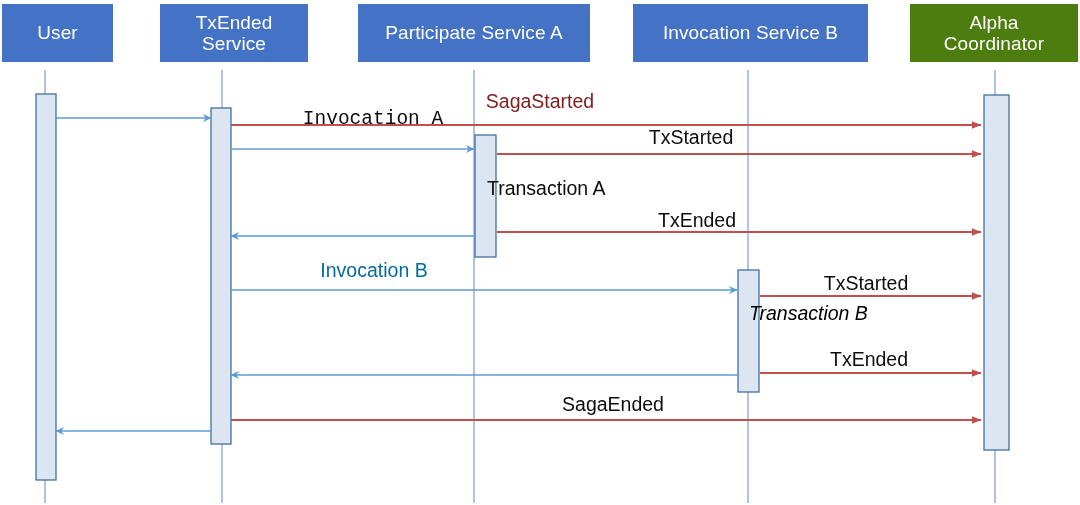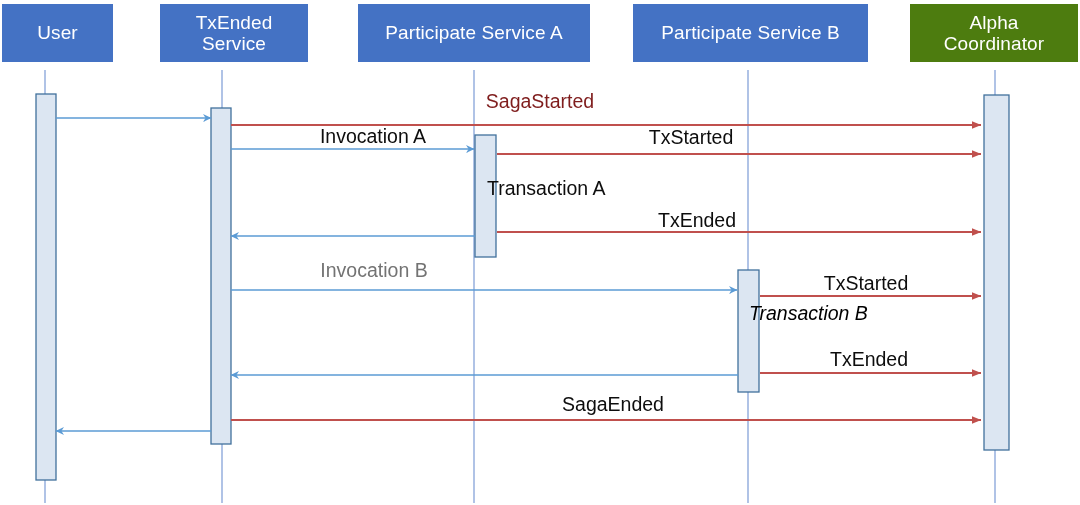--- a/index.html
+++ b/index.html
@@ -100,36 +100,36 @@
       <div class="actor-box" style="left: 2px; top: 4px; width: 111px; height: 58px; background: rgb(68, 114, 196); color: rgb(255, 255, 255);">
         <span>User</span>
       </div>
       <div class="actor-box" style="left: 160px; top: 4px; width: 148px; height: 58px; background: rgb(68, 114, 196); color: rgb(255, 255, 255);">
         <span>TxEnded Service</span>
       </div>
       <div class="actor-box" style="left: 358px; top: 4px; width: 232px; height: 58px; background: rgb(68, 114, 196); color: rgb(255, 255, 255); text-align: center;">
         <span>Participate Service A</span>
       </div>
       <div class="actor-box" style="left: 633px; top: 4px; width: 235px; height: 58px; background: rgb(68, 114, 196); color: rgb(255, 255, 255);">
-        <span>Participate Service B</span>
+        <span>Invocation Service B</span>
       </div>
       <div class="actor-box" style="left: 910px; top: 4px; width: 168px; height: 58px; background: #4d7c0f; color: rgb(255, 255, 255);">
         <span>
           <div>Alpha</div>
           <div>Coordinator</div>
         </span>
       </div>
     </div>
 
   <div id="text-labels">
       <div class="msg-label center" style="left: 540px; top: 92px; color: #7f1d1d;">SagaStarted</div>
-      <div class="msg-label center" style="left: 373px; top: 127px; color: rgb(13, 13, 13);">Invocation A</div>
+      <div class="msg-label center" style="left: 373px; top: 110px; color: rgb(13, 13, 13); font-family: Liberation Mono, monospace;">Invocation A</div>
       <div class="msg-label center" style="left: 691px; top: 128px; color: rgb(13, 13, 13);">TxStarted</div>
       <div class="msg-label center" style="left: 697px; top: 211px; color: rgb(13, 13, 13);">TxEnded</div>
-      <div class="msg-label center" style="left: 374px; top: 261px; color: #737373;">Invocation B</div>
+      <div class="msg-label center" style="left: 374px; top: 261px; color: #0369a1;">Invocation B</div>
       <div class="msg-label center" style="left: 866px; top: 274px; color: rgb(13, 13, 13);">TxStarted</div>
       <div class="msg-label center" style="left: 869px; top: 350px; color: rgb(13, 13, 13);">TxEnded</div>
       <div class="msg-label center" style="left: 613px; top: 395px; color: rgb(13, 13, 13);">SagaEnded</div>
       <div class="msg-label" style="left: 487px; top: 179px; color: rgb(13, 13, 13); text-align: center;">Transaction A</div>
       <div class="msg-label" style="left: 749px; top: 304px; color: #000000; font-style: italic;">Transaction B</div>
     </div>
 
 </div>
 
 </body></html>

